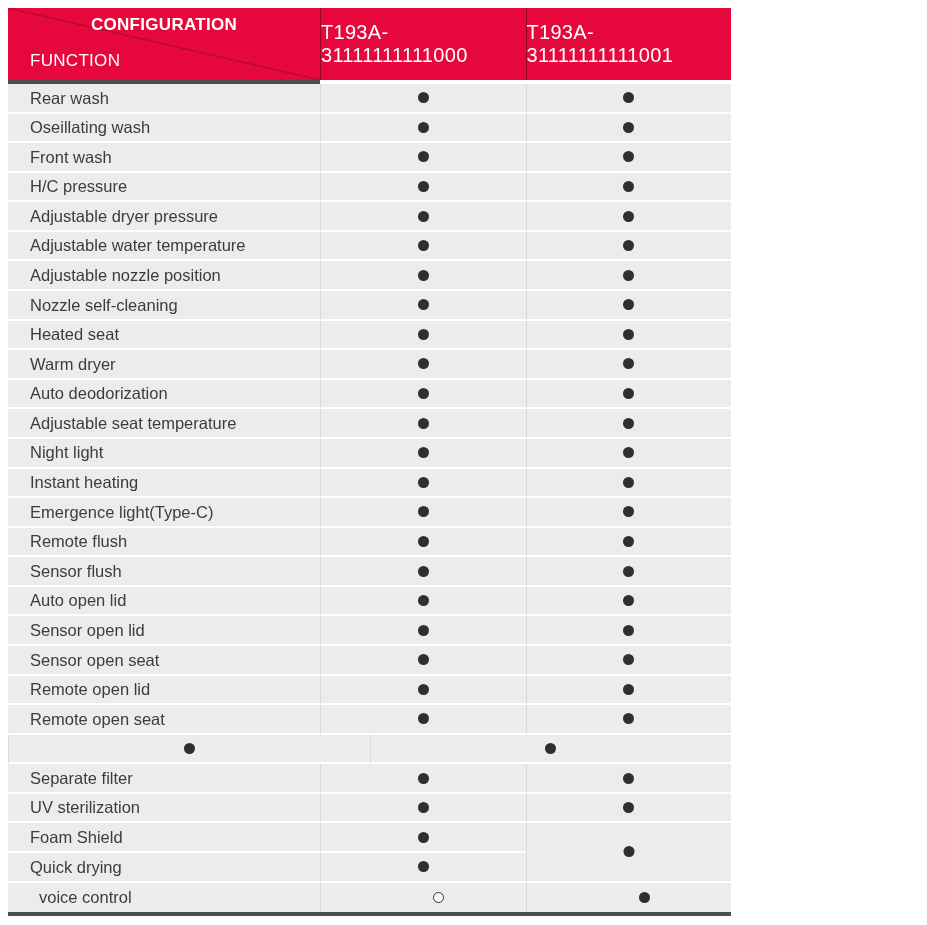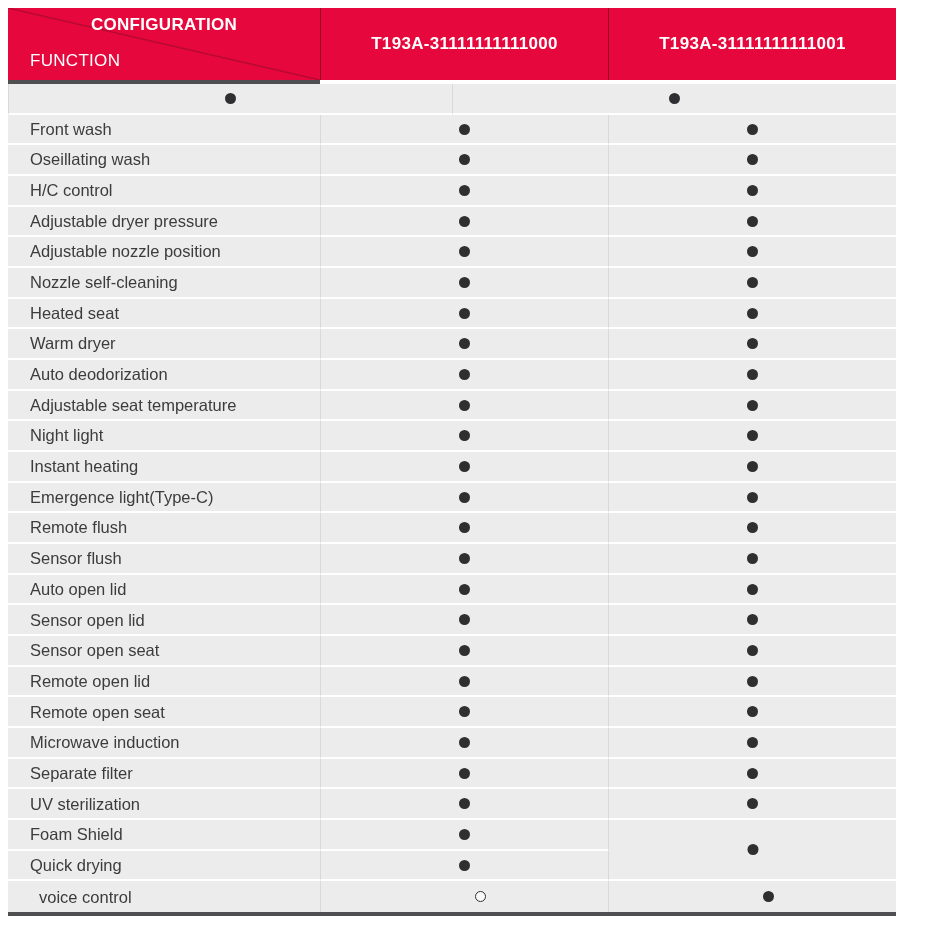--- a/index.html
+++ b/index.html
@@ -8,31 +8,31 @@
     --row-bg:#ececec;
     --row-sep:#ffffff;
     --col-sep:#d9d9d9;
     --text:#3c3c3c;
     --dot:#2f2f31;
     --strip:#4f4f51;
   }
   *{margin:0;padding:0;box-sizing:border-box;}
   body{background:#fff;font-family:"Liberation Sans", sans-serif;}
   .page{position:relative;width:927px;height:925px;background:#fff;overflow:hidden;}
-  .spec-table{position:absolute;left:8px;top:8px;width:888px;}
+  .spec-table{position:absolute;left:8px;top:8px;width:723px;}
 
   
   .thead{display:flex;height:72px;background:var(--header-red);}
   .h-fn{position:relative;width:312px;height:100%;color:#fff;}
   .h-fn::after{content:"";position:absolute;left:0;right:0;bottom:-4px;height:4px;background:var(--strip);}
   .diag{position:absolute;inset:0;width:100%;height:100%;}
   .h-config{position:absolute;top:7px;left:0;right:0;text-align:center;font-size:17px;font-weight:700;letter-spacing:.3px;}
   .h-function{position:absolute;left:22px;bottom:9px;font-size:17px;font-weight:400;letter-spacing:.3px;}
   .h-col{flex:1;display:flex;align-items:center;justify-content:center;color:#fff;
-         font-size:17px;font-weight:700;letter-spacing:.3px;border-left:1px solid rgba(80,0,20,.55);}
+         font-size:20px;font-weight:400;letter-spacing:.3px;border-left:1px solid rgba(80,0,20,.55);}
 
   
   .tbody{display:flex;flex-direction:column;height:828px;margin-top:4px;}
   .row{flex:1;display:flex;min-height:0;}
   .cell{background:var(--row-bg);border-bottom:2px solid var(--row-sep);display:flex;align-items:center;position:relative;}
   .row:last-child .cell{border-bottom:none;padding-left:31px;}
   .c-fn{width:312px;padding-left:22px;color:var(--text);font-size:16.5px;line-height:1;}
   .c-dot{flex:1;justify-content:center;border-left:1px solid var(--col-sep);}
   .dot{width:11px;height:11px;border-radius:50%;background:var(--dot);flex:0 0 auto;}
   .dot.open{background:#fafafa;border:1.6px solid var(--dot);}
@@ -53,64 +53,74 @@
         </svg>
         <div class="h-config">CONFIGURATION</div>
         <div class="h-function">FUNCTION</div>
       </div>
       <div class="h-col">T193A-31111111111000</div>
       <div class="h-col">T193A-31111111111001</div>
     </div>
 
     <div class="tbody">
         <div class="row">
+          <div class="cell c-fn">Rear wash</div>
+          <div class="cell c-dot">
+            <span class="dot"></span>
+          </div>
+          <div class="cell c-dot">
+            <span class="dot"></span>
+          </div>
+        </div>
+        <div class="row">
+          <div class="cell c-fn">Oseillating wash</div>
           <div class="cell c-dot">
             <span class="dot"></span>
           </div>
           <div class="cell c-dot">
             <span class="dot"></span>
           </div>
         </div>
         <div class="row">
           <div class="cell c-fn">Front wash</div>
           <div class="cell c-dot">
             <span class="dot"></span>
           </div>
           <div class="cell c-dot">
             <span class="dot"></span>
           </div>
         </div>
         <div class="row">
-          <div class="cell c-fn">Oseillating wash</div>
-          <div class="cell c-dot">
-            <span class="dot"></span>
-          </div>
-          <div class="cell c-dot">
-            <span class="dot"></span>
-          </div>
-        </div>
-        <div class="row">
-          <div class="cell c-fn">H/C control</div>
+          <div class="cell c-fn">H/C pressure</div>
           <div class="cell c-dot">
             <span class="dot"></span>
           </div>
           <div class="cell c-dot">
             <span class="dot"></span>
           </div>
         </div>
         <div class="row">
           <div class="cell c-fn">Adjustable dryer pressure</div>
           <div class="cell c-dot">
             <span class="dot"></span>
           </div>
           <div class="cell c-dot">
             <span class="dot"></span>
           </div>
         </div>
         <div class="row">
+          <div class="cell c-fn">Adjustable water temperature</div>
+          <div class="cell c-dot">
+            <span class="dot"></span>
+          </div>
+          <div class="cell c-dot">
+            <span class="dot"></span>
+          </div>
+        </div>
+        <div class="row">
           <div class="cell c-fn">Adjustable nozzle position</div>
           <div class="cell c-dot">
             <span class="dot"></span>
           </div>
           <div class="cell c-dot">
             <span class="dot"></span>
           </div>
         </div>
         <div class="row">
           <div class="cell c-fn">Nozzle self-cleaning</div>
@@ -241,21 +251,20 @@
         <div class="row">
           <div class="cell c-fn">Remote open seat</div>
           <div class="cell c-dot">
             <span class="dot"></span>
           </div>
           <div class="cell c-dot">
             <span class="dot"></span>
           </div>
         </div>
         <div class="row">
-          <div class="cell c-fn">Microwave induction</div>
           <div class="cell c-dot">
             <span class="dot"></span>
           </div>
           <div class="cell c-dot">
             <span class="dot"></span>
           </div>
         </div>
         <div class="row">
           <div class="cell c-fn">Separate filter</div>
           <div class="cell c-dot">

